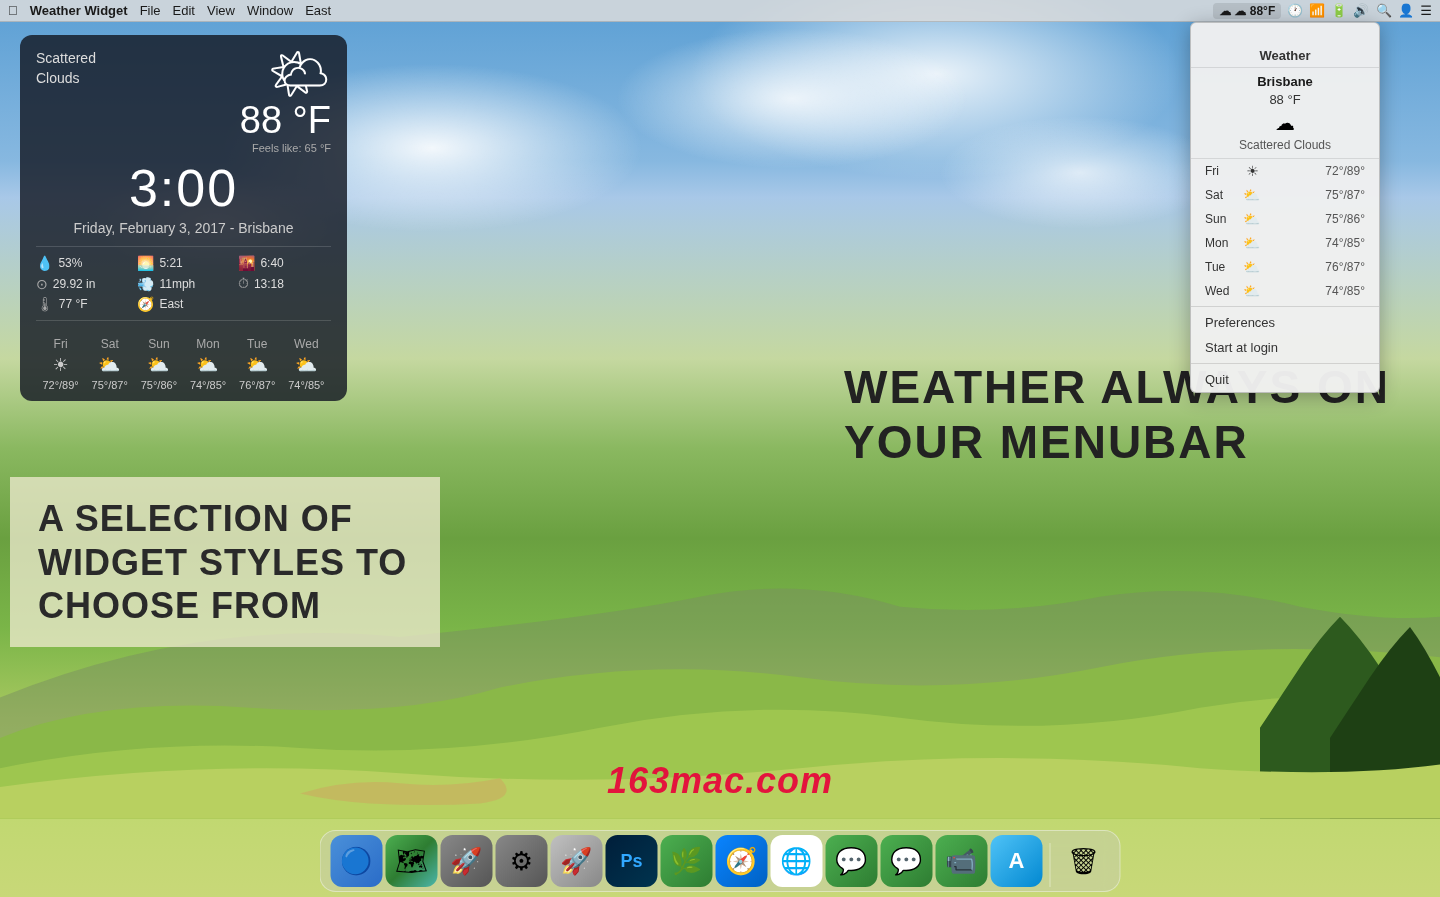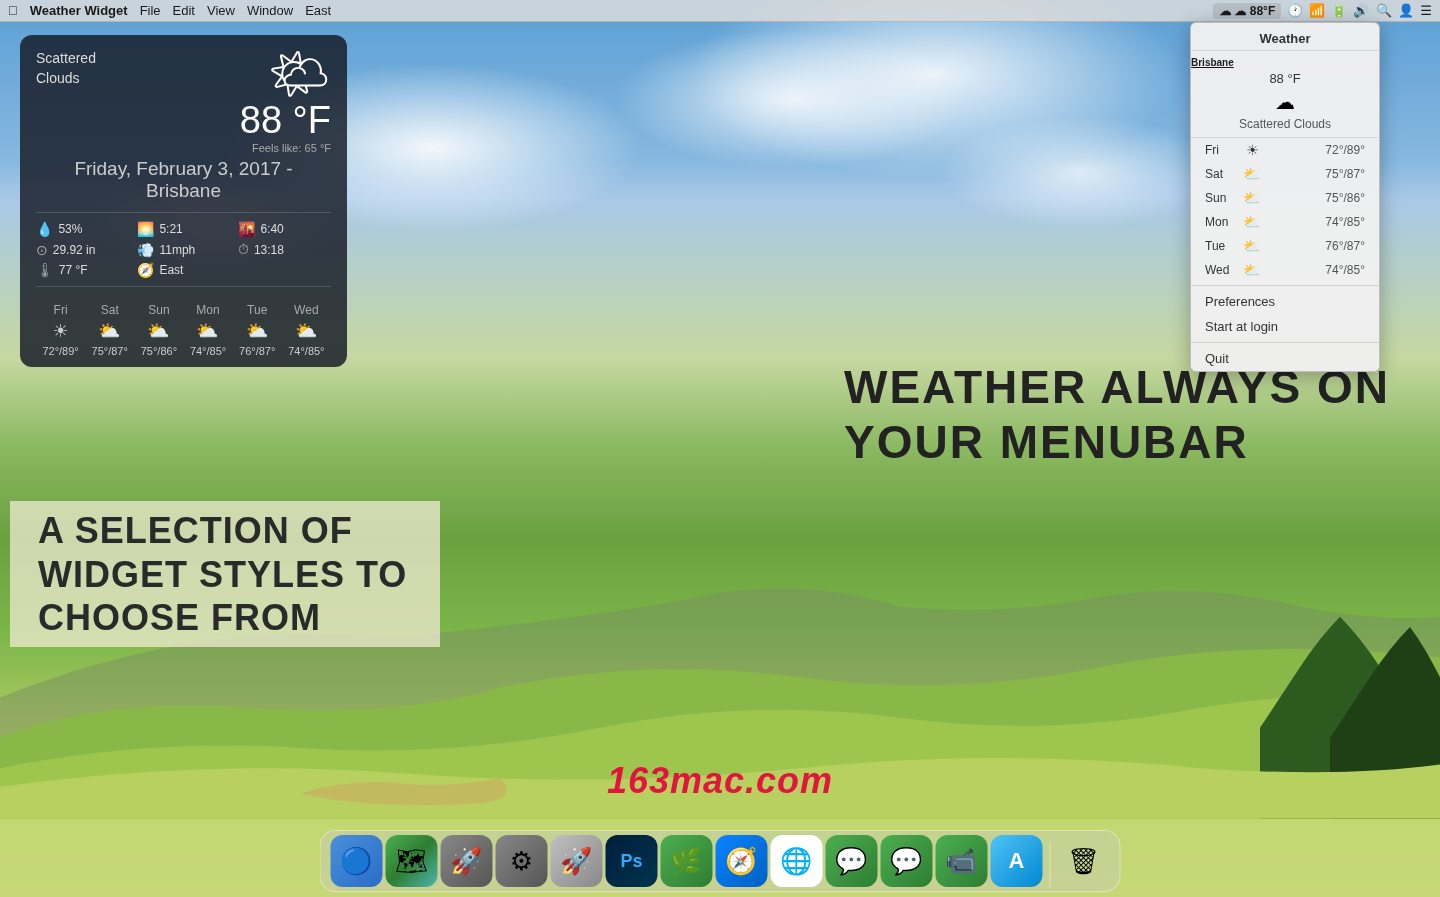--- a/index.html
+++ b/index.html
@@ -111,29 +111,29 @@
       overflow: hidden;
     }
 
     .dropdown-title {
       text-align: center;
       padding: 8px 0 4px;
       font-size: 13px;
       font-weight: 600;
       color: #333;
       border-bottom: 1px solid rgba(0,0,0,0.1);
+      margin-top: 17px;
     }
 
     .dropdown-city {
-      text-align: left;
+      text-align: center;
       padding: 6px 0 2px;
-      font-size: 10px;
+      font-size: 13px;
       font-weight: 700;
       color: #1a1a1a;
-      text-decoration: underline;
     }
 
     .dropdown-temp {
       text-align: center;
       font-size: 13px;
       color: #333;
       padding: 1px 0;
     }
 
     .dropdown-weather-icon {
@@ -229,21 +229,21 @@
 
     .widget-time {
       font-size: 52px;
       font-weight: 200;
       text-align: center;
       letter-spacing: 2px;
       margin: 2px 0;
     }
 
     .widget-date {
-      font-size: 19px;
+      font-size: 14px;
       text-align: center;
       color: #ccc;
       margin-bottom: 10px;
     }
 
     .widget-stats {
       display: grid;
       grid-template-columns: 1fr 1fr 1fr;
       gap: 4px 8px;
       margin-bottom: 10px;
@@ -294,21 +294,21 @@
       font-size: 11px;
       color: #ccc;
     }
 
     
     #promo-left {
       position: absolute;
       left: 10px;
       bottom: 250px;
       background: rgba(240, 235, 210, 0.75);
-      padding: 8px 28px;
+      padding: 20px 28px;
       max-width: 430px;
     }
 
     #promo-left h2 {
       font-size: 36px;
       font-weight: 800;
       color: #2a2a2a;
       line-height: 1.2;
       letter-spacing: 1px;
       text-transform: uppercase;
@@ -500,20 +500,21 @@
     <div>
       <div class="widget-condition">Scattered<br>Clouds</div>
     </div>
     <div style="text-align:right;">
       <div style="font-size:50px; line-height:1;">🌤</div>
       <div class="widget-temp-main">88 °F</div>
       <div class="widget-feels">Feels like: 65 °F</div>
     </div>
   </div>
 
+  <div class="widget-time">3:00</div>
   <div class="widget-date">Friday, February 3, 2017 - Brisbane</div>
 
   <div class="widget-stats">
     <div class="stat-item">
       <span class="stat-icon">💧</span>
       <span>53%</span>
     </div>
     <div class="stat-item">
       <span class="stat-icon">🌅</span>
       <span>5:21</span>

